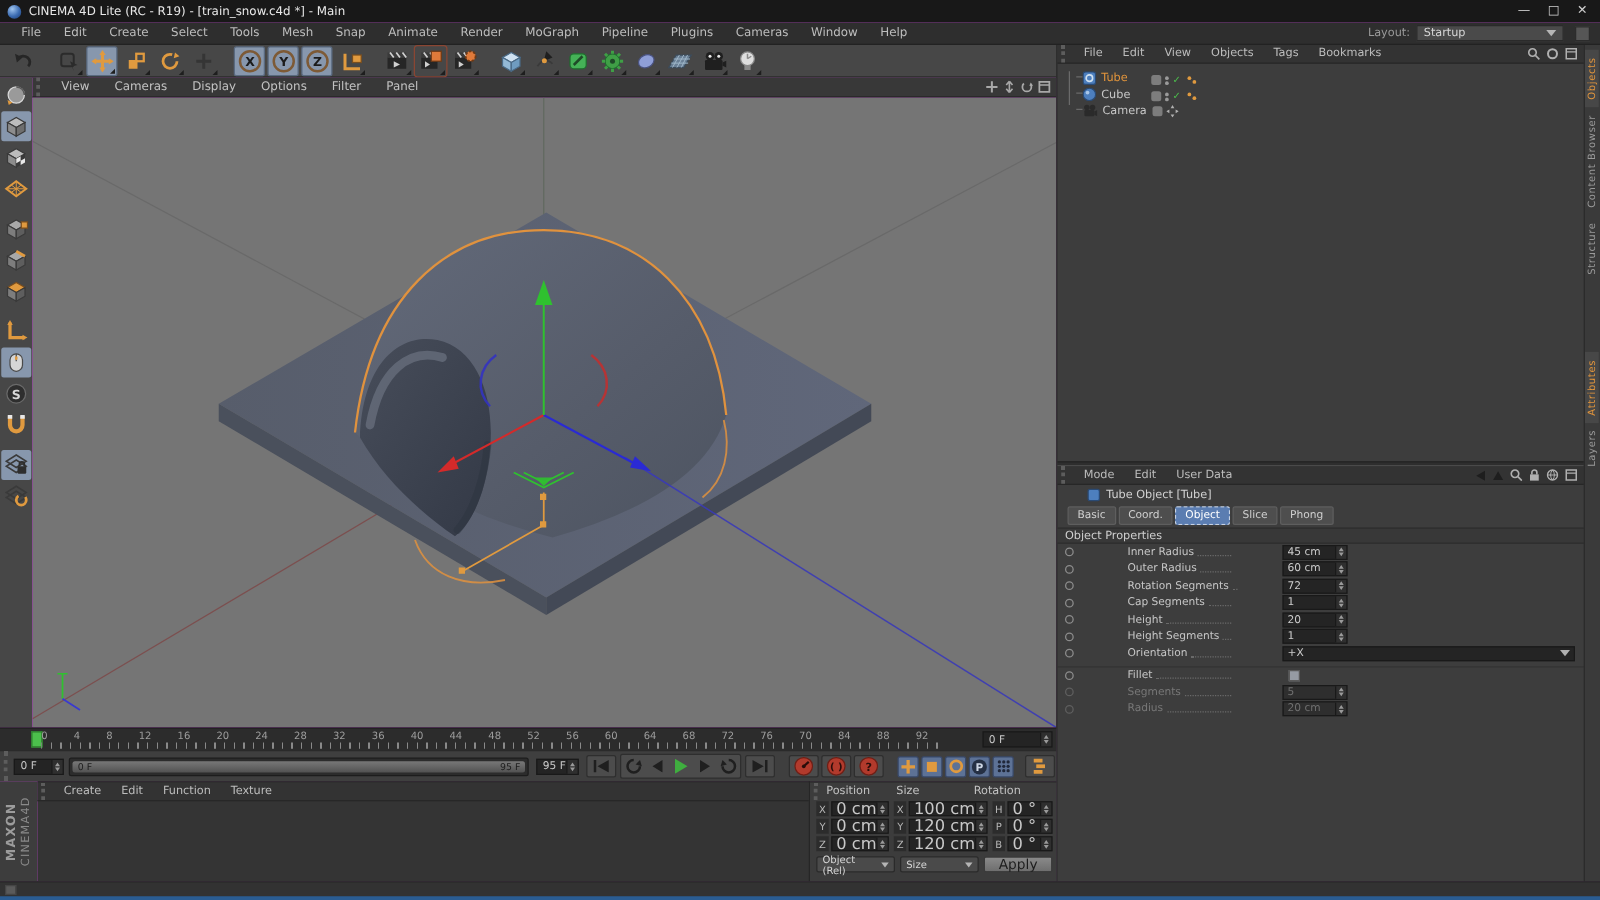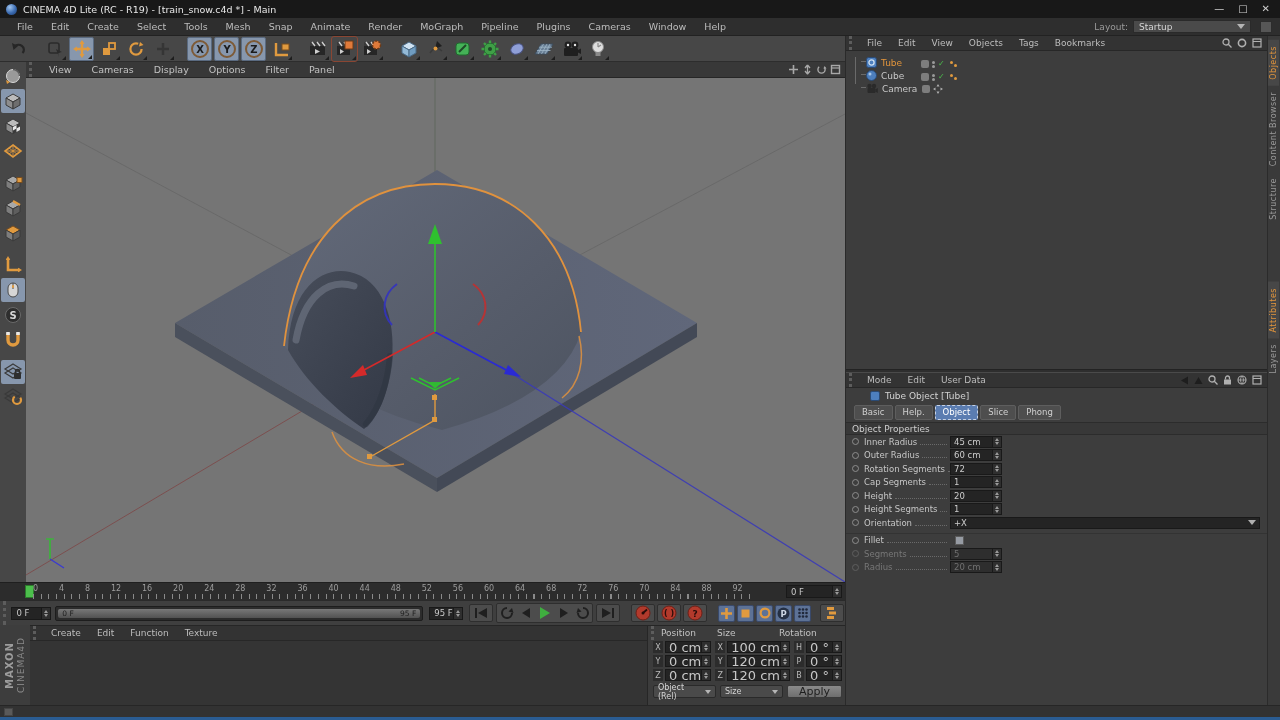--- a/index.html
+++ b/index.html
@@ -83,21 +83,21 @@
 
   .am-title { display:flex; align-items:center; height:16px; padding-left:24px; gap:5px; }
   .am-title .txt { color:#d2d2d2; font-size:9px; }
   .am-objicon { width:10px; height:10px; background:#4d7fbe; border-radius:2px; border:1px solid #2a4a74; }
   .tabs { display:flex; gap:2px; padding:1px 0 2px 8px; }
   .tab { background:#4e4e4e; border:1px solid #5e5e5e; color:#d0d0d0; font-size:8.5px;
          padding:1px 7px 2px; border-radius:2px; }
   .tab.active { background:#5b7db1; border:1px dashed #c6d2e4; color:#fff; }
   .sechdr { height:13px; background:#383838; border-top:1px solid #2c2c2c; border-bottom:1px solid #2c2c2c;
             color:#cfcfcf; font-size:9px; padding:1px 0 0 6px; }
-  .arow { display:flex; align-items:center; height:13.5px; padding:0 8px 0 6px; }
+  .arow { display:flex; align-items:center; height:13.5px; padding:0 8px 0 6px;gap:38px; }
   .adot { width:7px; height:7px; border:1.5px solid #8d8d8d; border-radius:50%; flex:0 0 auto; }
   .adot.dim { border-color:#5f5f5f; }
   .alblwrap { width:86px; display:flex; align-items:flex-end; margin-left:5px; flex:0 0 auto; }
   .albl { color:#c6c6c6; font-size:8.5px; white-space:nowrap; }
   .albl.dim { color:#777; }
   .lead { flex:1; border-bottom:1px dotted #6a6a6a; height:8px; margin:0 3px 2px 3px; min-width:4px; }
   .vbox { width:52px; height:12px; background:#242424; border:1px solid #191919; display:flex;
           align-items:center; padding:0 0 0 3px; flex:0 0 auto; }
   .vbox .vtxt { color:#cccccc; font-size:8.5px; white-space:nowrap; }
   .vbox.dim  { background:#2e2e2e; }
@@ -683,21 +683,21 @@
               <path d="M1 3.5 H9" stroke="#b0b0b0"></path>
             </svg>
         </div>
       </div>
       <div class="am-title">
         <span class="am-objicon"></span>
         <span class="txt">Tube Object [Tube]</span>
       </div>
       <div class="tabs">
         <span class="tab">Basic</span>
-        <span class="tab">Help.</span>
+        <span class="tab">Coord.</span>
         <span class="tab active">Object</span>
         <span class="tab">Slice</span>
         <span class="tab">Phong</span>
       </div>
       <div class="sechdr">Object Properties</div>
 
       <div class="arow">
         <span class="adot"></span>
         <span class="alblwrap">
             <span class="albl">Inner Radius</span>

